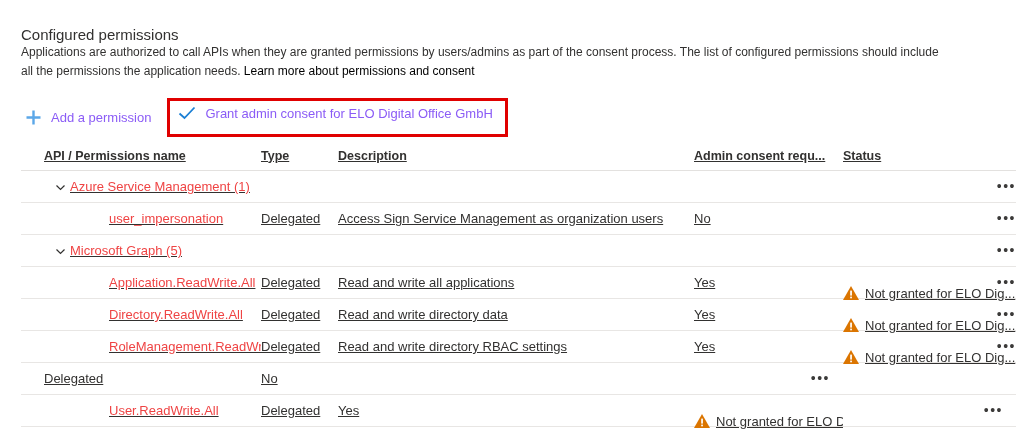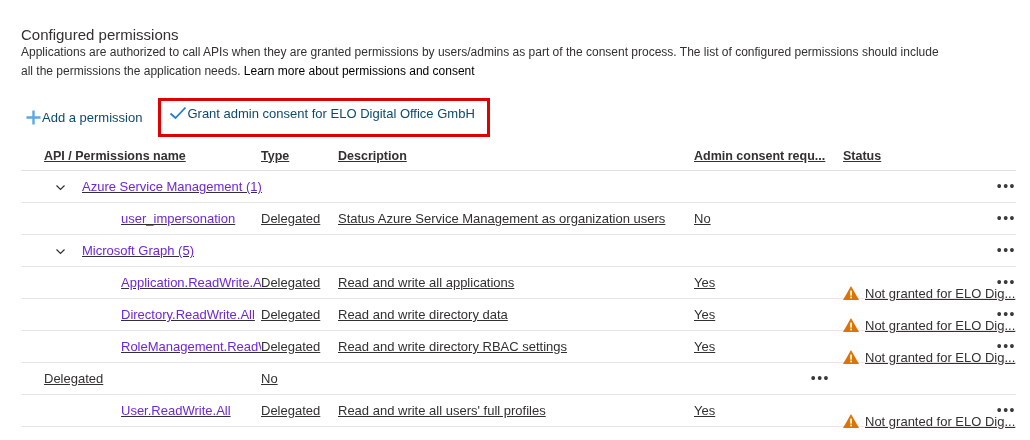--- a/index.html
+++ b/index.html
@@ -17,22 +17,22 @@
   .description {
     font-size: 12px;
     line-height: 19px;
     color: #323130;
   }
   a.link { color: #000000; text-decoration: none; cursor: pointer; }
 
   
   .toolbar { margin-top: 19px; display: flex; align-items: center; height: 34px; }
   .toolbar-btn {
-    display: flex; align-items: center; 
-    background: none; border: none; font: inherit; color: #0c4a6e;
+    display: flex; align-items: center; gap: 9px;
+    background: none; border: none; font: inherit; color: #8b5cf6;
     font-size: 13px; cursor: pointer; padding: 4px 6px; justify-content: center;
   }
   .add-btn { margin-left: -2px; }
   .grant-box {
     margin-left: 10px;
     border: 3px solid #e00000;
     display: flex; align-items: center;
     padding: 1px 6px 9px 2px;
   }
   .icon-plus, .icon-check { display: inline-flex; }
@@ -46,21 +46,21 @@
     align-items: center;
     border-bottom: 1px solid #e8e6e4;
     height: 32px;
     text-decoration: underline;
   }
   .t-head { height: 30px; font-weight: 700; border-bottom: 1px solid #e3e1df; }
   .t-head .cell { font-size: 12.5px; }
   .cell { overflow: hidden; white-space: nowrap; }
   .cell.name-indent { padding-left: 65px; }
   .group-cell { grid-column: 1 / 6; display: flex; align-items: center; padding-left: 10px; gap: 3px; cursor: pointer; }
-  .perm-link { color: #6d28d9; text-decoration: none; cursor: pointer; margin-left: 12px; }
+  .perm-link { color: #ef4444; text-decoration: none; cursor: pointer; }
   .status-cell { display: flex; align-items: center; gap: 6px; margin-top: 21px; }
   .menu-cell { justify-self: end; padding-right: 13px; }
   .more-dots {
     color: #3b3a39; font-size: 14px; letter-spacing: 1.5px; cursor: pointer;
     line-height: 10px; display: inline-block;
   }
   .chev { display: inline-flex; margin-top: 1px; }
   .warn-icon { display: inline-flex; flex: none; }
 </style>
 </head>
@@ -117,21 +117,21 @@
             </svg>
         </span>
         <a class="perm-link">Azure Service Management (1)</a>
       </div>
       <div class="cell menu-cell"><span class="more-dots">•••</span></div>
     </div>
 
     <div class="t-row">
       <div class="cell name-indent"><a class="perm-link">user_impersonation</a></div>
       <div class="cell">Delegated</div>
-      <div class="cell">Status Azure Service Management as organization users</div>
+      <div class="cell">Access Sign Service Management as organization users</div>
       <div class="cell">No</div>
       <div class="cell status-cell">
           <span></span>
         </div>
       <div class="cell menu-cell"><span class="more-dots">•••</span></div>
     </div>
 
     <div class="t-row">
       <div class="group-cell">
         <span class="chev">
@@ -203,21 +203,20 @@
       <div class="cell">No</div>
       <div class="cell status-cell">
           <span></span>
         </div>
       <div class="cell menu-cell"><span class="more-dots">•••</span></div>
     </div>
 
     <div class="t-row">
       <div class="cell name-indent"><a class="perm-link">User.ReadWrite.All</a></div>
       <div class="cell">Delegated</div>
-      <div class="cell">Read and write all users' full profiles</div>
       <div class="cell">Yes</div>
       <div class="cell status-cell">
         <span class="warn-icon">
             <svg width="16" height="14" viewBox="0 0 16 14">
               <path d="M8 0 L16 14 H0 Z" fill="#db7500"></path>
               <rect x="7.2" y="4.6" width="1.7" height="5" fill="#ffffff"></rect>
               <rect x="7.2" y="10.6" width="1.7" height="1.7" fill="#ffffff"></rect>
             </svg>
           </span>
         <span>Not granted for ELO Dig...</span>

